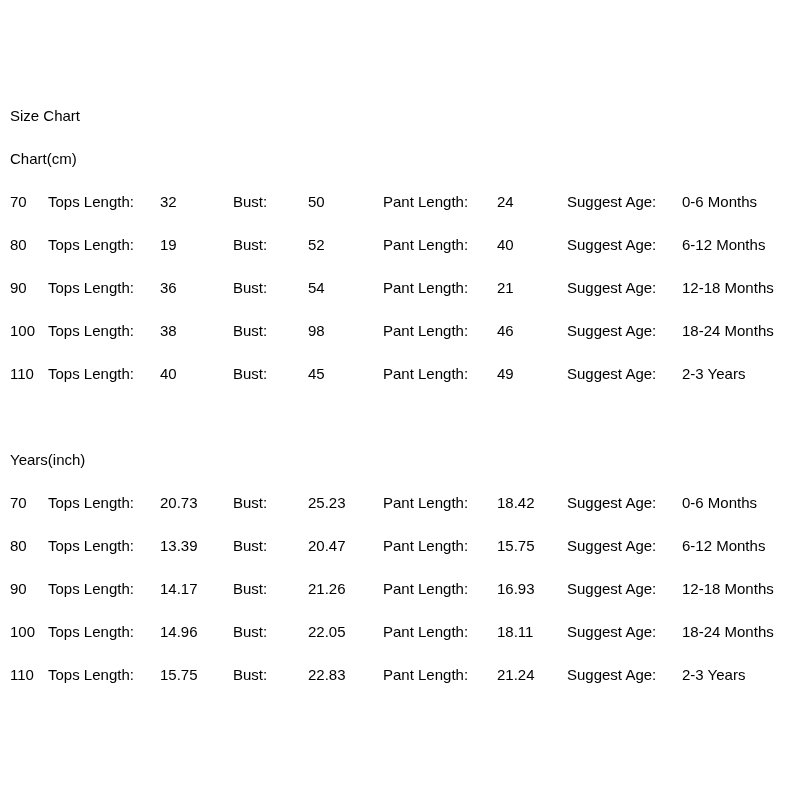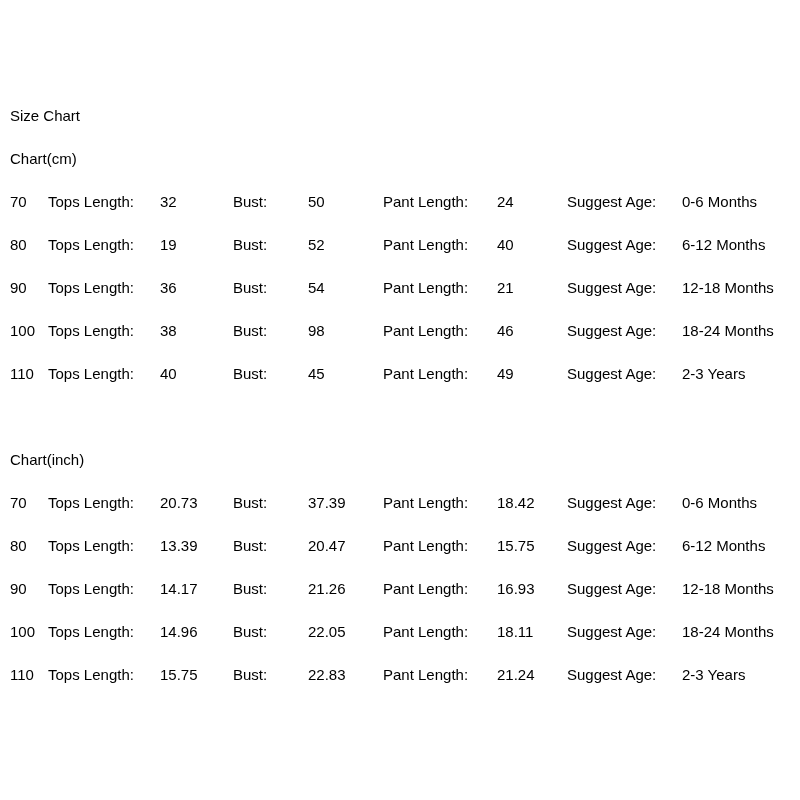--- a/index.html
+++ b/index.html
@@ -113,30 +113,30 @@
           <span>Suggest Age:</span>
           <span>2-3 Years</span>
         </div>
       </div>
   </div>
 
   <div class="spacer"></div>
 
   <div>
     <div class="line">
-      <span>Chart(inch)</span>
+      <span>Years(inch)</span>
     </div>
     <div>
 
         <div class="row">
           <span>70</span>
           <span>Tops Length:</span>
           <span>20.73</span>
           <span>Bust:</span>
-          <span>37.39</span>
+          <span>25.23</span>
           <span>Pant Length:</span>
           <span>18.42</span>
           <span>Suggest Age:</span>
           <span>0-6 Months</span>
         </div>
 
         <div class="row">
           <span>80</span>
           <span>Tops Length:</span>
           <span>13.39</span>

